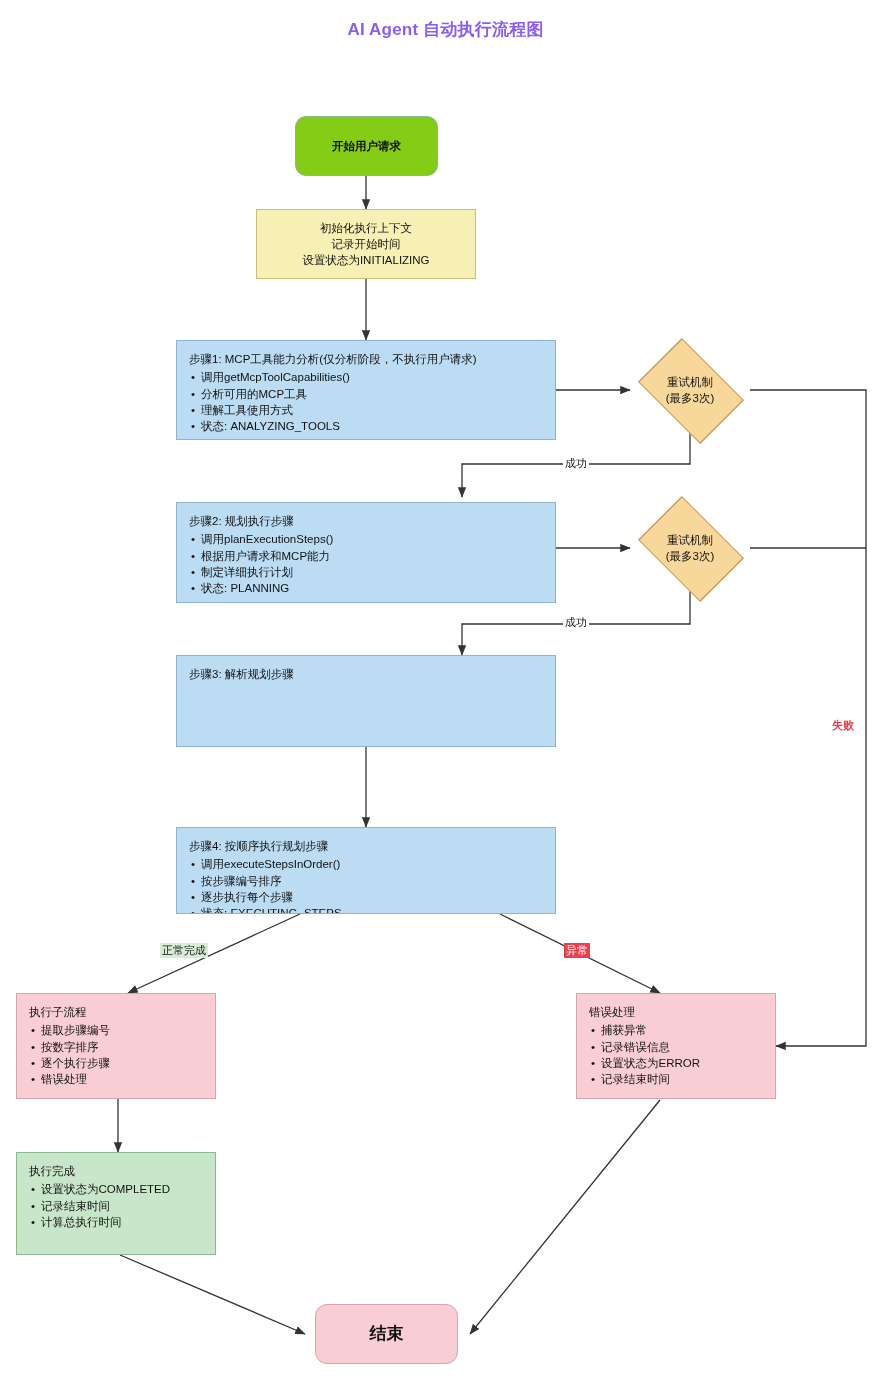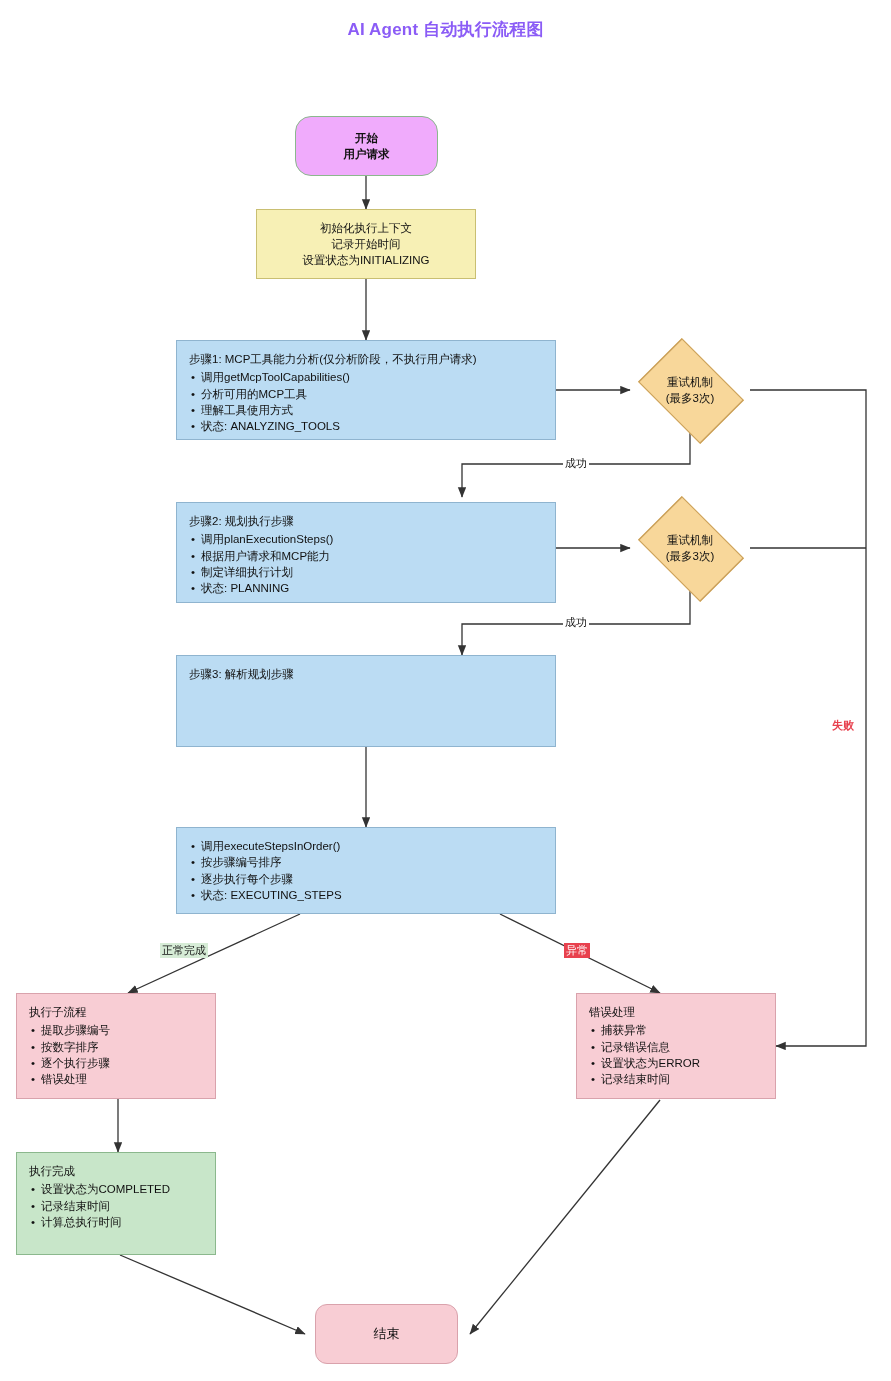--- a/index.html
+++ b/index.html
@@ -40,37 +40,37 @@
   .node {
     position: absolute;
     box-sizing: border-box;
     border: 1px solid #888;
     font-size: 11.5px;
     line-height: 1.42;
     color: #111;
     overflow: hidden;
   }
   .node.start {
-    background: #f0abfc;
+    background: #84cc16;
     border-color: #8bb88d;
-    border-radius: 16px;
+    border-radius: 11px;
     text-align: center;
     font-weight: bold;
     display: flex;
-    flex-direction: column;
+    flex-direction: row;
     align-items: center;
     justify-content: center;
   }
   .node.end {
     background: #f8cdd4;
     border-color: #d9a2ac;
     border-radius: 12px;
     text-align: center;
-    font-weight: normal;
-    font-size: 13px;
+    font-weight: bold;
+    font-size: 17px;
     display: flex;
     align-items: center;
     justify-content: center;
   }
   .node.init {
     background: #f7f0b5;
     border-color: #c9bf72;
     text-align: center;
     display: flex;
     flex-direction: column;
@@ -241,20 +241,21 @@
       <li>制定详细执行计划</li>
       <li>状态: PLANNING</li>
     </ul>
   </div>
 
   <div class="node process" style="left:176px; top:655px; width:380px; height:92px;">
     <div class="nhead">步骤3: 解析规划步骤</div>
   </div>
 
   <div class="node process" style="left:176px; top:827px; width:380px; height:87px;">
+    <div class="nhead">步骤4: 按顺序执行规划步骤</div>
     <ul>
       <li>调用executeStepsInOrder()</li>
       <li>按步骤编号排序</li>
       <li>逐步执行每个步骤</li>
       <li>状态: EXECUTING_STEPS</li>
     </ul>
   </div>
 
   <div class="diamond" style="left:630px; top:348px;">
     <div class="dshape"></div>

